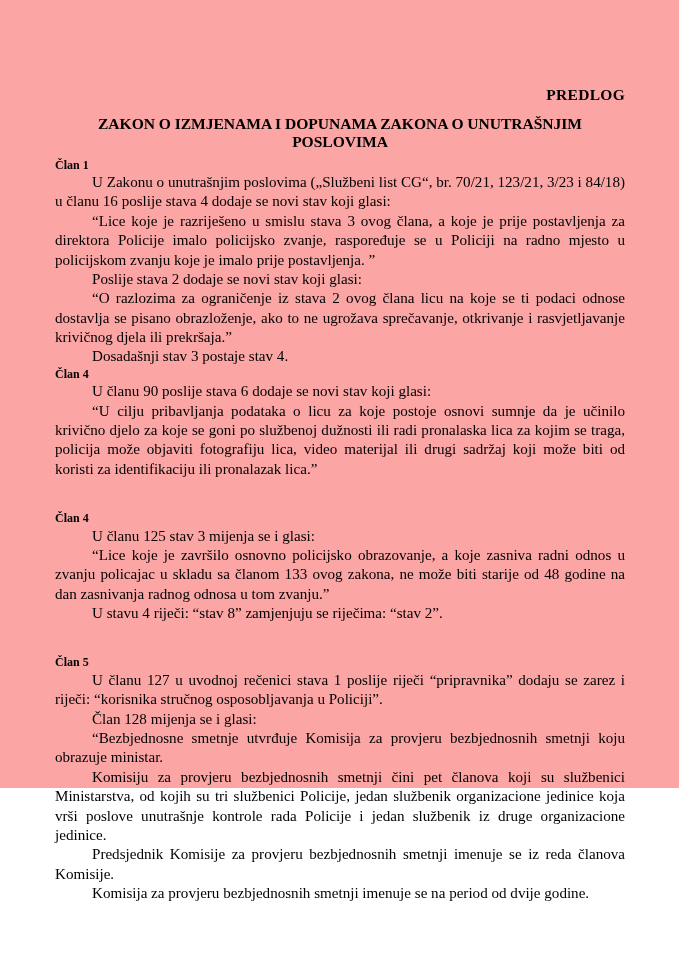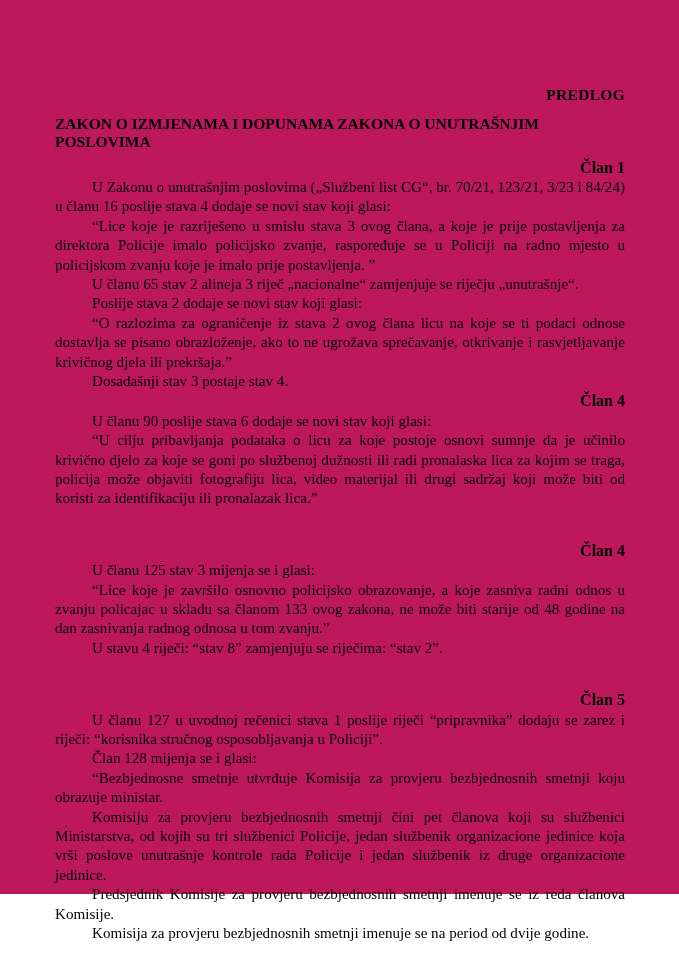--- a/index.html
+++ b/index.html
@@ -11,45 +11,45 @@
   body {
     width: 679px;
     height: 960px;
     font-family: "Liberation Serif", "DejaVu Serif", serif;
     color: #000000;
     -webkit-font-smoothing: antialiased;
   }
   .page {
     position: relative;
     width: 679px;
-    height: 894px;
-    background: #be185d;
+    height: 788px;
+    background: #fca5a5;
     box-sizing: border-box;
     padding: 86px 54px 0 55px;
   }
   .doc-label {
     text-align: right;
     font-weight: bold;
     font-size: 15.5px;
     letter-spacing: 0.3px;
     line-height: 1.15;
     margin: 0 0 11px 0;
   }
   .doc-title {
-    text-align: left;
+    text-align: center;
     font-weight: bold;
     font-size: 15.6px;
     line-height: 1.18;
     margin: 0 0 6px 0;
     letter-spacing: -0.05px;
   }
   .article-heading {
-    text-align: right;
+    text-align: left;
     font-weight: bold;
-    font-size: 16px;
+    font-size: 12px;
     line-height: 1.28;
     margin: 0;
   }
   .article-heading.spaced {
     margin-top: 32px;
   }
   p.body-text {
     text-align: justify;
     text-justify: inter-word;
     font-size: 15.1px;
@@ -61,25 +61,24 @@
 </style>
 </head>
 <body>
 
 <div class="page">
   <div class="doc-label">PREDLOG</div>
   <h1 class="doc-title">ZAKON O IZMJENAMA I DOPUNAMA ZAKONA O UNUTRAŠNJIM POSLOVIMA</h1>
   <div id="articles-container">
       <section>
         <h2 class="article-heading">Član 1</h2>
-        <p class="body-text">U Zakonu o unutrašnjim poslovima („Službeni list CG“, br. 70/21, 123/21, 3/23 i 84/24) u članu 16 poslije stava 4 dodaje se novi stav koji glasi:</p>
+        <p class="body-text">U Zakonu o unutrašnjim poslovima („Službeni list CG“, br. 70/21, 123/21, 3/23 i 84/18) u članu 16 poslije stava 4 dodaje se novi stav koji glasi:</p>
         <p class="body-text">“Lice koje je razriješeno u smislu stava 3 ovog člana, a koje je prije postavljenja za direktora Policije imalo policijsko zvanje, raspoređuje se u Policiji na radno mjesto u policijskom zvanju koje je imalo prije postavljenja. ”</p>
       </section>
       <section>
-        <p class="body-text">U članu 65 stav 2 alineja 3 riječ „nacionalne“ zamjenjuje se riječju „unutrašnje“.</p>
         <p class="body-text">Poslije stava 2 dodaje se novi stav koji glasi:</p>
         <p class="body-text">“O razlozima za ograničenje iz stava 2 ovog člana licu na koje se ti podaci odnose dostavlja se pisano obrazloženje, ako to ne ugrožava sprečavanje, otkrivanje i rasvjetljavanje krivičnog djela ili prekršaja.”</p>
         <p class="body-text">Dosadašnji stav 3 postaje stav 4.</p>
       </section>
       <section>
         <h2 class="article-heading">Član 4</h2>
         <p class="body-text">U članu 90 poslije stava 6 dodaje se novi stav koji glasi:</p>
         <p class="body-text">“U cilju pribavljanja podataka o licu za koje postoje osnovi sumnje da je učinilo krivično djelo za koje se goni po službenoj dužnosti ili radi pronalaska lica za kojim se traga, policija može objaviti fotografiju lica, video materijal ili drugi sadržaj koji može biti od koristi za identifikaciju ili pronalazak lica.”</p>
       </section>
       <section>

